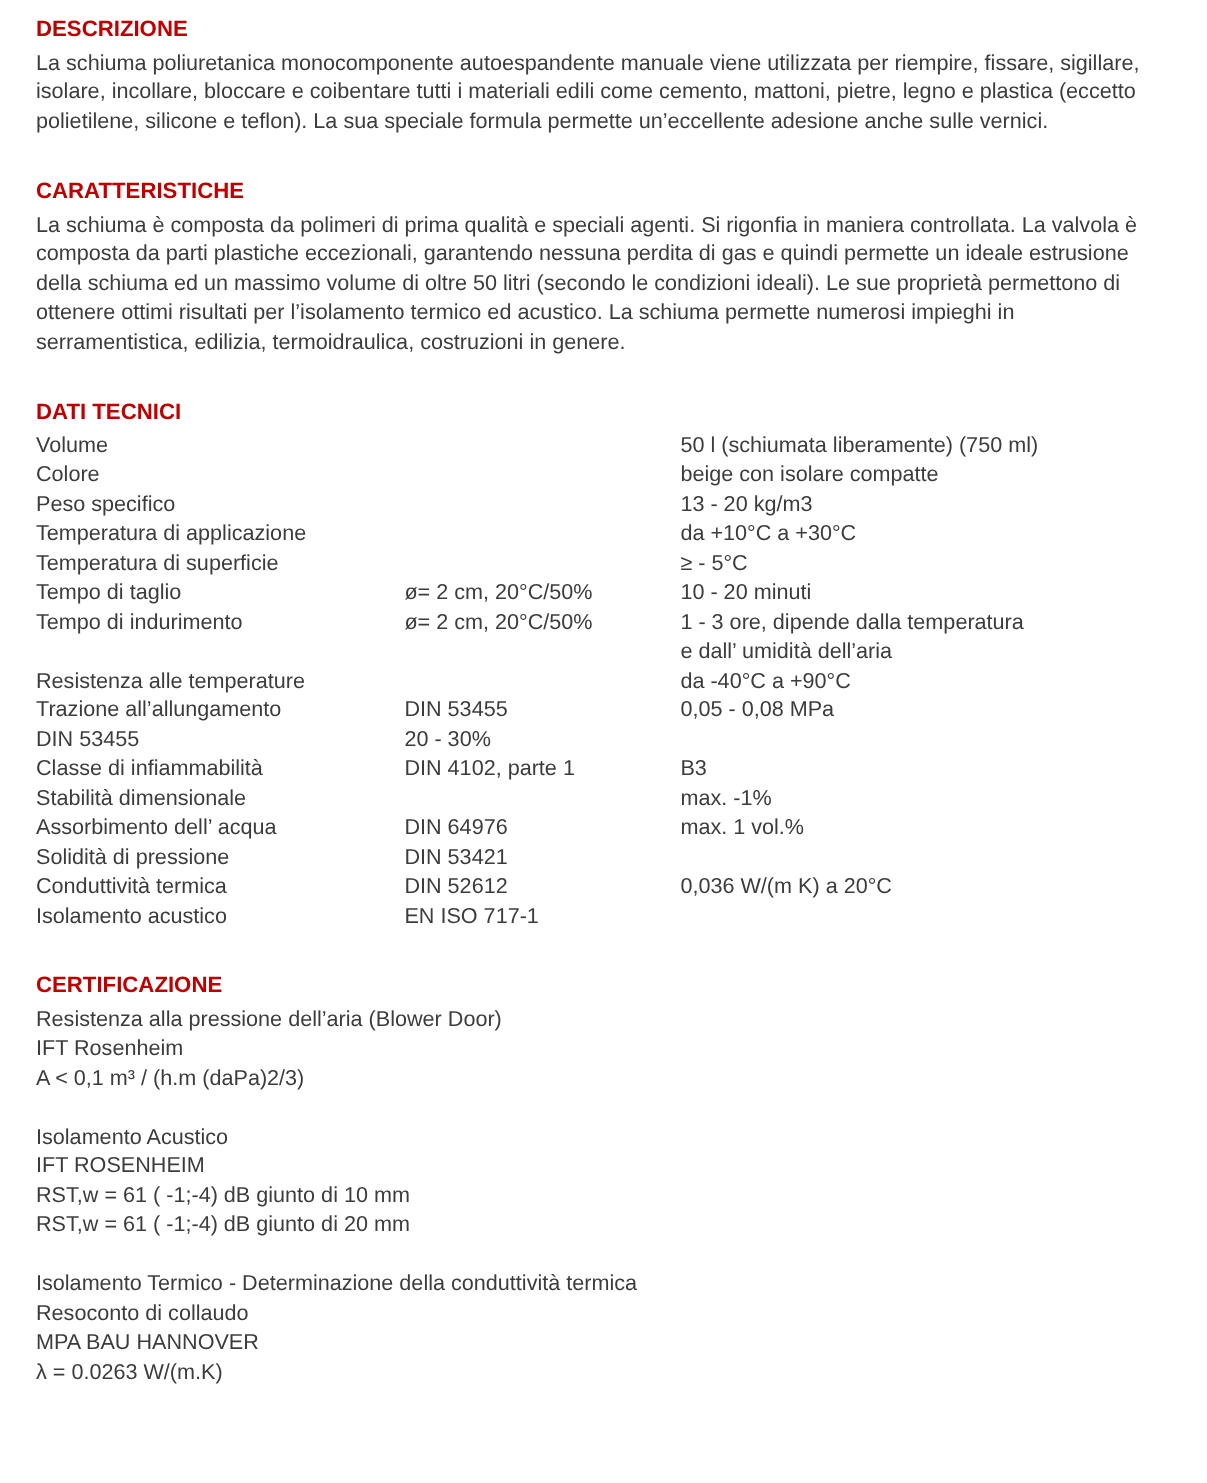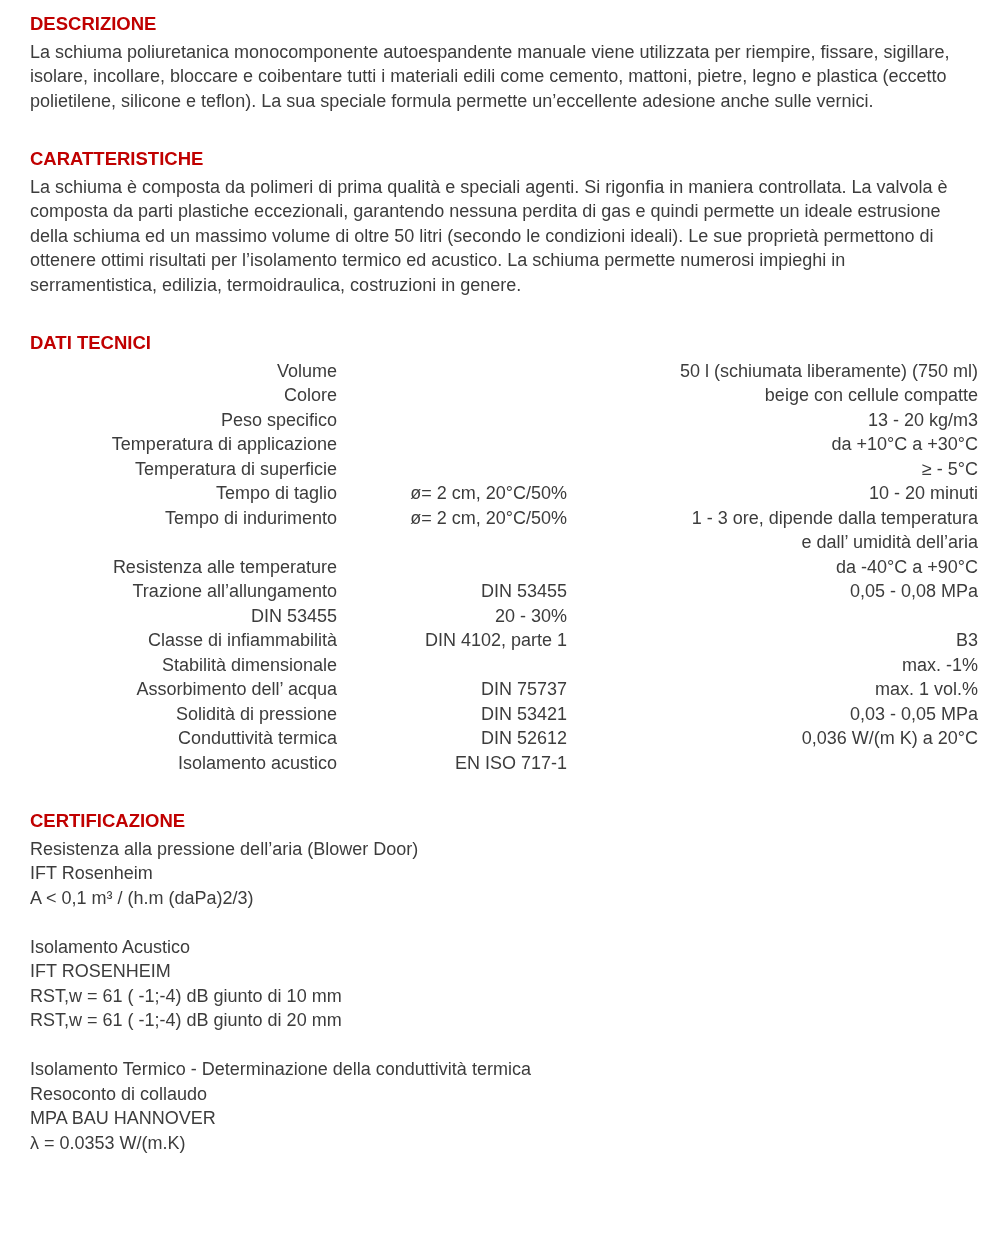--- a/index.html
+++ b/index.html
@@ -28,21 +28,21 @@
   }
   .para {
     margin: 0;
     max-width: 928px;
   }
   .dt-table { margin: 0; }
   .dt-row {
     display: grid;
     grid-template-columns: 307px 230px 1fr;
   }
-  .dt-cell { min-height: 24.5px; text-align: right; }
+  .dt-cell { min-height: 24.5px; }
   .dt-cell.value { white-space: pre-line; }
   .cert-block + .cert-block { margin-top: 24.5px; }
   .cert-line { min-height: 24.5px; }
 </style>
 </head>
 <body>
 
 <div class="page">
 
   <div class="section">
@@ -60,21 +60,21 @@
     <div class="dt-table">
 
       <div class="dt-row">
         <div class="dt-cell label">Volume</div>
         <div class="dt-cell standard"></div>
         <div class="dt-cell value">50 l (schiumata liberamente) (750 ml)</div>
       </div>
       <div class="dt-row">
         <div class="dt-cell label">Colore</div>
         <div class="dt-cell standard"></div>
-        <div class="dt-cell value">beige con cellule compatte</div>
+        <div class="dt-cell value">beige con isolare compatte</div>
       </div>
       <div class="dt-row">
         <div class="dt-cell label">Peso specifico</div>
         <div class="dt-cell standard"></div>
         <div class="dt-cell value">13 - 20 kg/m3</div>
       </div>
       <div class="dt-row">
         <div class="dt-cell label">Temperatura di applicazione</div>
         <div class="dt-cell standard"></div>
         <div class="dt-cell value">da +10°C a +30°C</div>
@@ -114,27 +114,26 @@
         <div class="dt-cell standard">DIN 4102, parte 1</div>
         <div class="dt-cell value">B3</div>
       </div>
       <div class="dt-row">
         <div class="dt-cell label">Stabilità dimensionale</div>
         <div class="dt-cell standard"></div>
         <div class="dt-cell value">max. -1%</div>
       </div>
       <div class="dt-row">
         <div class="dt-cell label">Assorbimento dell’ acqua</div>
-        <div class="dt-cell standard">DIN 75737</div>
+        <div class="dt-cell standard">DIN 64976</div>
         <div class="dt-cell value">max. 1 vol.%</div>
       </div>
       <div class="dt-row">
         <div class="dt-cell label">Solidità di pressione</div>
         <div class="dt-cell standard">DIN 53421</div>
-        <div class="dt-cell value">0,03 - 0,05 MPa</div>
       </div>
       <div class="dt-row">
         <div class="dt-cell label">Conduttività termica</div>
         <div class="dt-cell standard">DIN 52612</div>
         <div class="dt-cell value">0,036 W/(m K) a 20°C</div>
       </div>
       <div class="dt-row">
         <div class="dt-cell label">Isolamento acustico</div>
         <div class="dt-cell standard">EN ISO 717-1</div>
       </div>
@@ -155,17 +154,17 @@
       <div class="cert-line">Isolamento Acustico</div>
       <div class="cert-line">IFT ROSENHEIM</div>
       <div class="cert-line">RST,w = 61 ( -1;-4) dB giunto di 10 mm</div>
       <div class="cert-line">RST,w = 61 ( -1;-4) dB giunto di 20 mm</div>
     </div>
 
     <div class="cert-block">
       <div class="cert-line">Isolamento Termico - Determinazione della conduttività termica</div>
       <div class="cert-line">Resoconto di collaudo</div>
       <div class="cert-line">MPA BAU HANNOVER</div>
-      <div class="cert-line">λ = 0.0353 W/(m.K)</div>
+      <div class="cert-line">λ = 0.0263 W/(m.K)</div>
     </div>
   </div>
 
 </div>
 
 </body></html>

